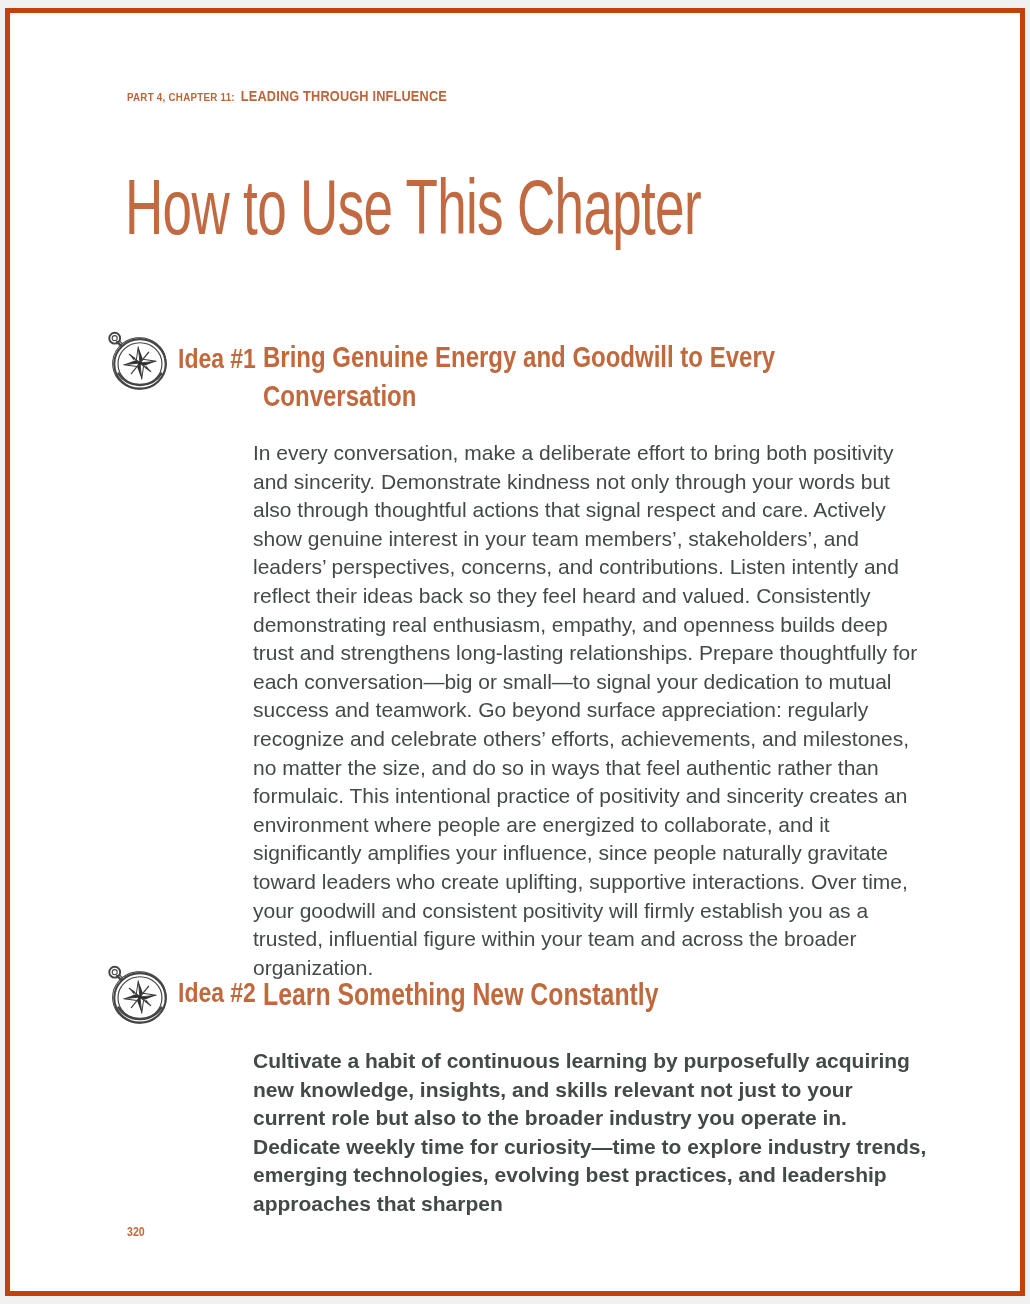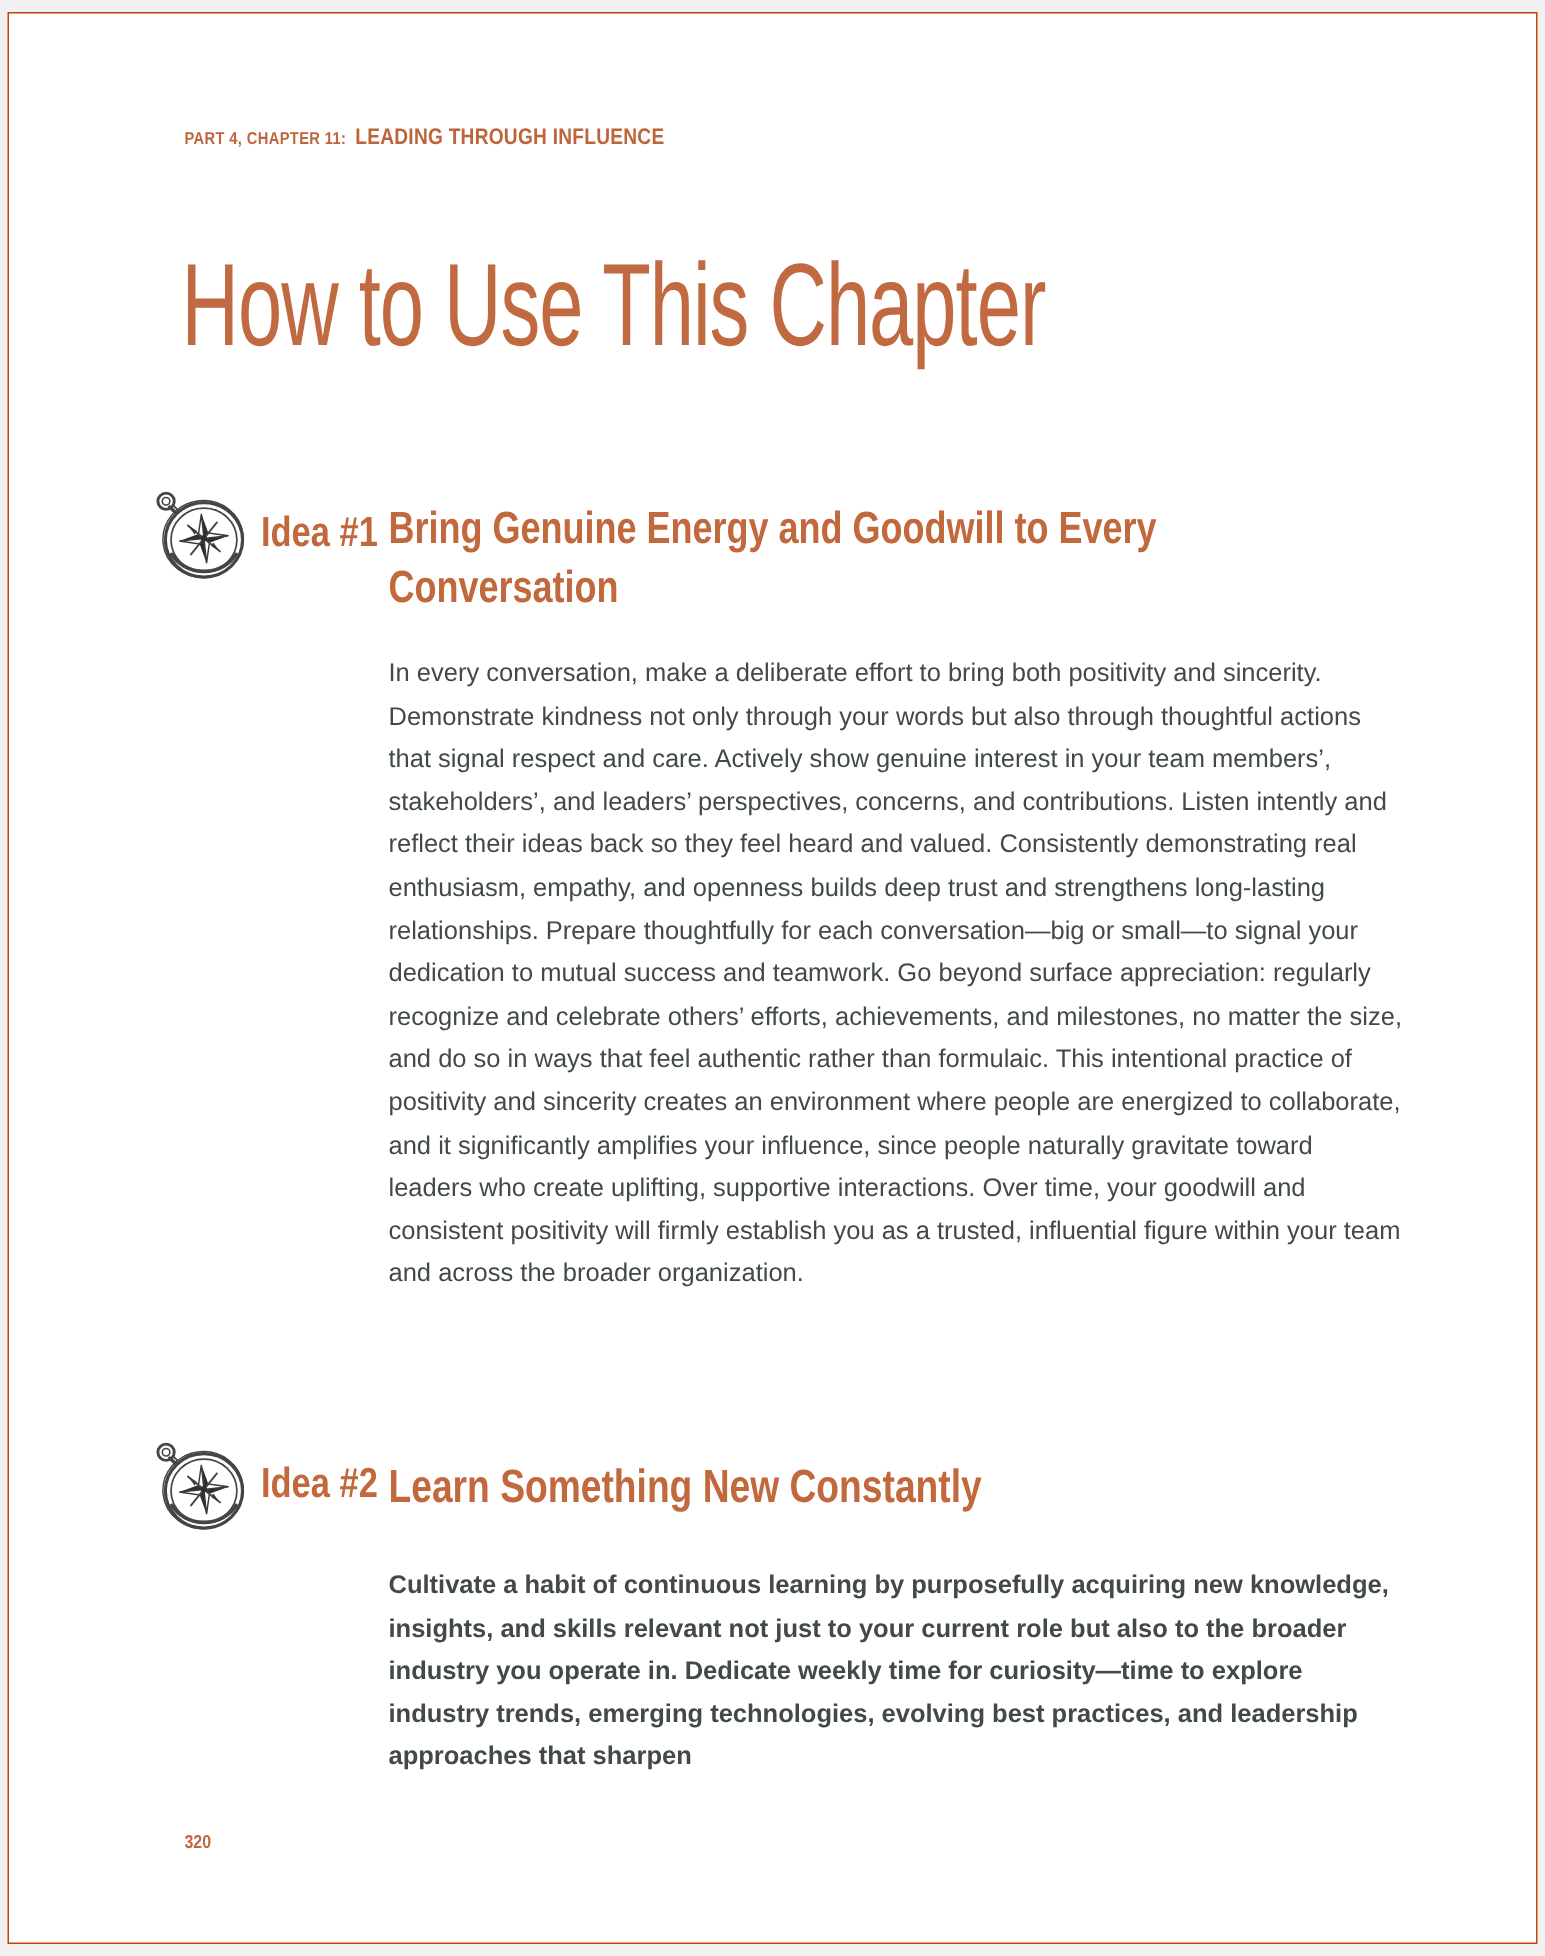--- a/index.html
+++ b/index.html
@@ -7,21 +7,21 @@
     width:1030px;height:1304px;
     background:#f1f1f1;
     font-family:"Liberation Sans", sans-serif;
     position:relative;
     overflow:hidden;
   }
   .page{
     position:absolute;
     top:8px;left:5px;right:5px;bottom:8px;
     background:#ffffff;
-    border:1px solid #c2410c;
+    border:5px solid #c2410c;
   }
   
   .kicker{
     position:absolute;left:117px;top:74px;
     white-space:nowrap;
     transform:scaleX(0.85);transform-origin:left center;
     color:#bd653a;
     display:flex;align-items:baseline;gap:7px;
   }
   .kicker .prefix{font-size:11.5px;font-weight:600;letter-spacing:.3px;}
@@ -51,22 +51,22 @@
     position:absolute;left:253px;
     font-size:30px;line-height:39px;font-weight:700;
     color:#c1683c;
     width:700px;
     transform:scaleX(0.8);transform-origin:left top;
   }
   .idea-heading.i1{top:324px;}
   .idea-heading.i2{top:962px;font-size:31px;}
   
   .body-para{
-    position:absolute;left:253px;width:676px;
-    font-size:17px;line-height:28.6px;
+    position:absolute;left:243px;width:676px;
+    font-size:21px;line-height:28.6px;
     color:#424a48;
     letter-spacing:0px;
   }
   .body-para.p1{top:426px;}
   .body-para.p2{top:1034px;font-weight:bold;}
   
   .page-number{
     position:absolute;left:117px;top:1212px;
     font-size:12.5px;font-weight:600;color:#c1683c;
     transform:scaleX(0.85);transform-origin:left top;

